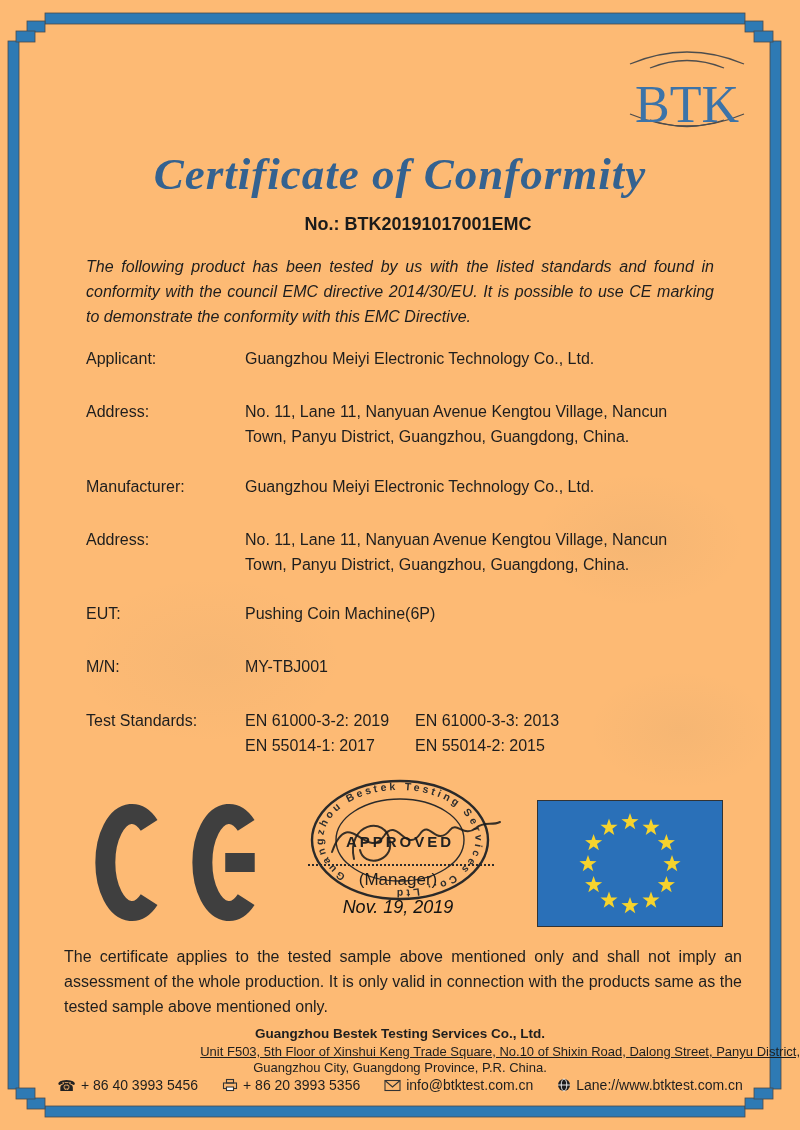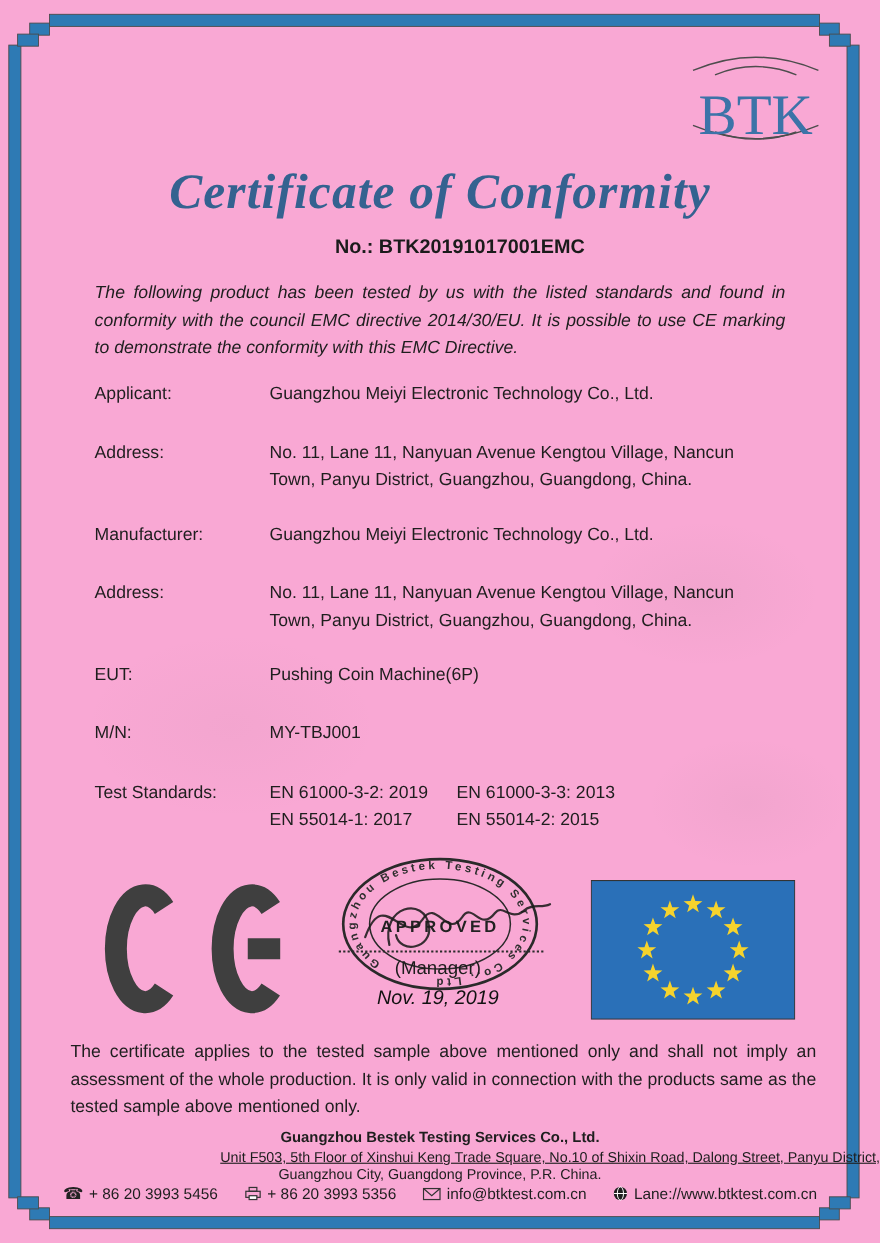--- a/index.html
+++ b/index.html
@@ -1,19 +1,19 @@
 <!DOCTYPE html>
 <html><head>
 <meta charset="utf-8">
 <style>
   * { margin:0; padding:0; box-sizing:border-box; }
   html,body { background:#ffffff; }
   .page {
     position:relative; width:800px; height:1130px;
-    background:#f9a8d4; overflow:hidden;
+    background:#fdba74; overflow:hidden;
     font-family:"Liberation Sans", sans-serif; color:#1e1e1e;padding-left:39px;
   }
   .watermark {
     position:absolute; inset:0; pointer-events:none;
     background:
       radial-gradient(150px 95px at 640px 540px, rgba(110,110,100,0.055), transparent 70%),
       radial-gradient(190px 120px at 210px 660px, rgba(110,110,100,0.045), transparent 70%),
       radial-gradient(130px 85px at 680px 730px, rgba(110,110,100,0.05), transparent 70%);
   }
   .frame { position:absolute; left:0; top:0; pointer-events:none; }
@@ -190,21 +190,21 @@
 
   <p class="disclaimer">The certificate applies to the tested sample above mentioned only and shall not imply an assessment of the whole production. It is only valid in connection with the products same as the tested sample above mentioned only.</p>
 
   <div class="f-company">Guangzhou Bestek Testing Services Co., Ltd.</div>
   <div class="f-addr1">Unit F503, 5th Floor of Xinshui Keng Trade Square, No.10 of Shixin Road, Dalong Street, Panyu District,</div>
   <div class="f-addr2">Guangzhou City, Guangdong Province, P.R. China.</div>
 
   <div class="contact-row">
     <span class="c-item">
       <span class="phone-glyph">☎</span>
-      <span>+ 86 20 3993 5456</span>
+      <span>+ 86 40 3993 5456</span>
     </span>
     <span class="c-item">
       <svg class="c-ico" width="16" height="14" viewBox="0 0 16 14">
         <rect x="1.5" y="5" width="13" height="5.5" fill="none" stroke="#333" stroke-width="1.1"></rect>
         <rect x="4.5" y="1.5" width="7" height="3.5" fill="none" stroke="#333" stroke-width="1.1"></rect>
         <rect x="4.5" y="9" width="7" height="3.5" fill="#fff" stroke="#333" stroke-width="1.1"></rect>
       </svg>
       <span>+ 86 20 3993 5356</span>
     </span>
     <span class="c-item">

